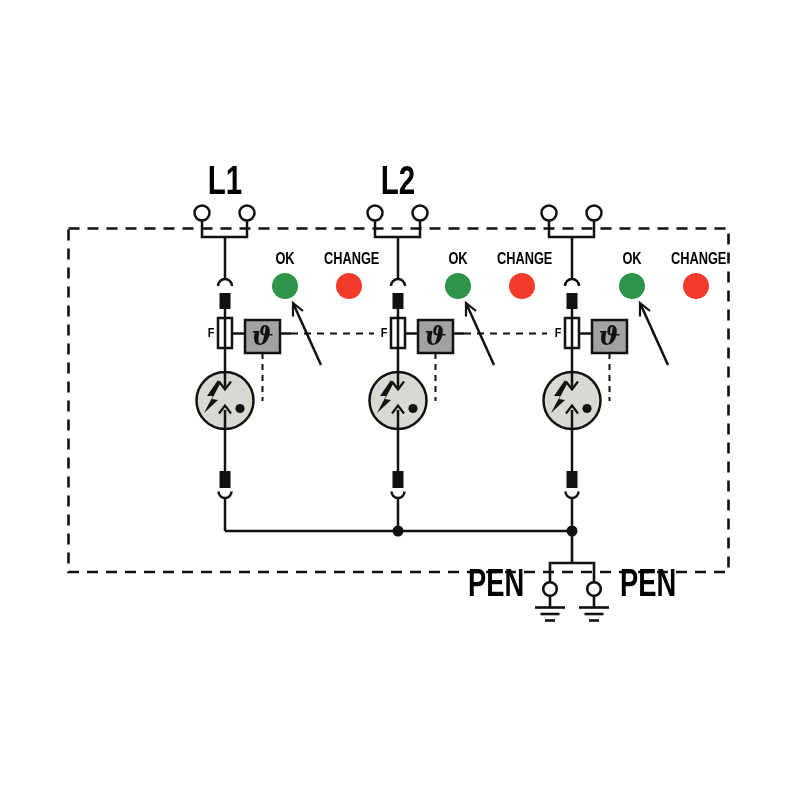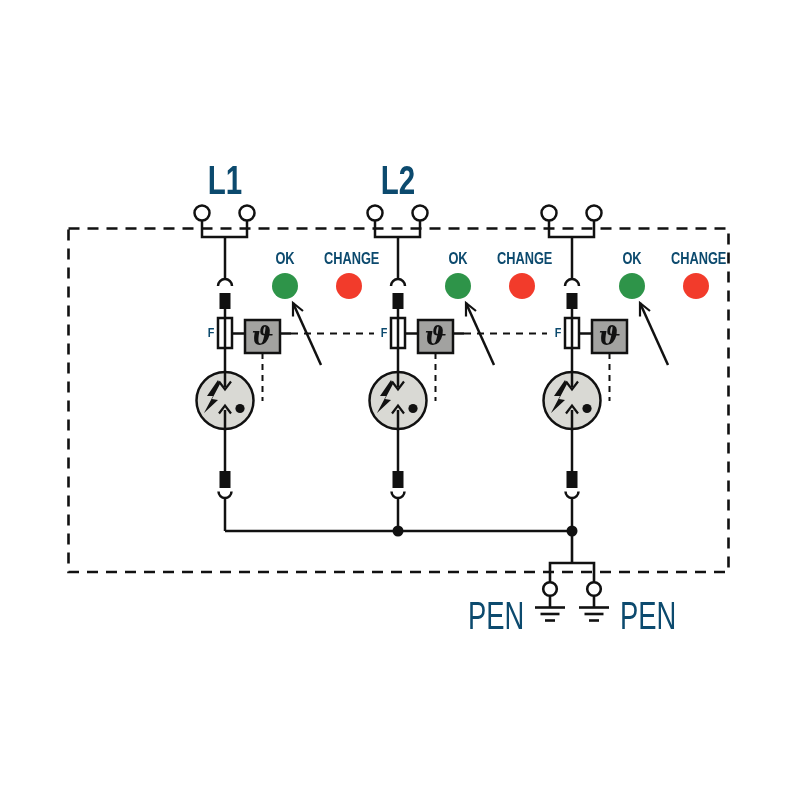--- a/index.html
+++ b/index.html
@@ -1,32 +1,32 @@
 <!DOCTYPE html>
 <html><head>
 <meta charset="utf-8">
 <style>
   html,body{margin:0;padding:0;background:#fff;width:800px;height:800px;overflow:hidden;}
   #stage{position:relative;width:800px;height:800px;font-family:"Liberation Sans",sans-serif;color:#111;}
   #stage svg{position:absolute;left:0;top:0;}
-  .lbl{position:absolute;line-height:1;white-space:nowrap;color:#0c4a6e;}
+  .lbl{position:absolute;line-height:1;white-space:nowrap;color:#000000;}
   .lbl .tx{display:inline-block;transform:scaleX(.72);transform-origin:center;}
   .center{text-align:center;}
   .right{text-align:right;}
   .right .tx{transform-origin:right center;}
   .left .tx{transform-origin:left center;}
   .phase-name{font-size:41px;font-weight:700;width:90px;top:160px;}
   .led-lbl{font-size:16px;font-weight:700;width:64px;top:251px;}
   .led-lbl .tx{transform:scaleX(.8);}
   .led{position:absolute;width:26px;height:26px;border-radius:50%;top:273px;background:#888;}
   .fuse-lbl{font-size:13.5px;font-weight:700;width:30px;top:326px;}
   .fuse-lbl .tx{transform:scaleX(.8);}
   .theta{position:absolute;width:35px;height:34px;top:319px;display:flex;align-items:center;justify-content:center;
          font-family:"DejaVu Serif",serif;font-style:italic;font-size:26px;font-weight:700;color:#111;}
-  .pen{font-size:38px;font-weight:400;width:106px;top:597px;}
+  .pen{font-size:38px;font-weight:700;width:106px;top:564px;}
 </style>
 </head>
 <body>
 
 <div id="stage">
 
   <svg width="800" height="800" viewBox="0 0 800 800">
     <defs>
       <g id="phase-art" stroke="#111" stroke-width="2.5" fill="none" stroke-linecap="butt">
 

